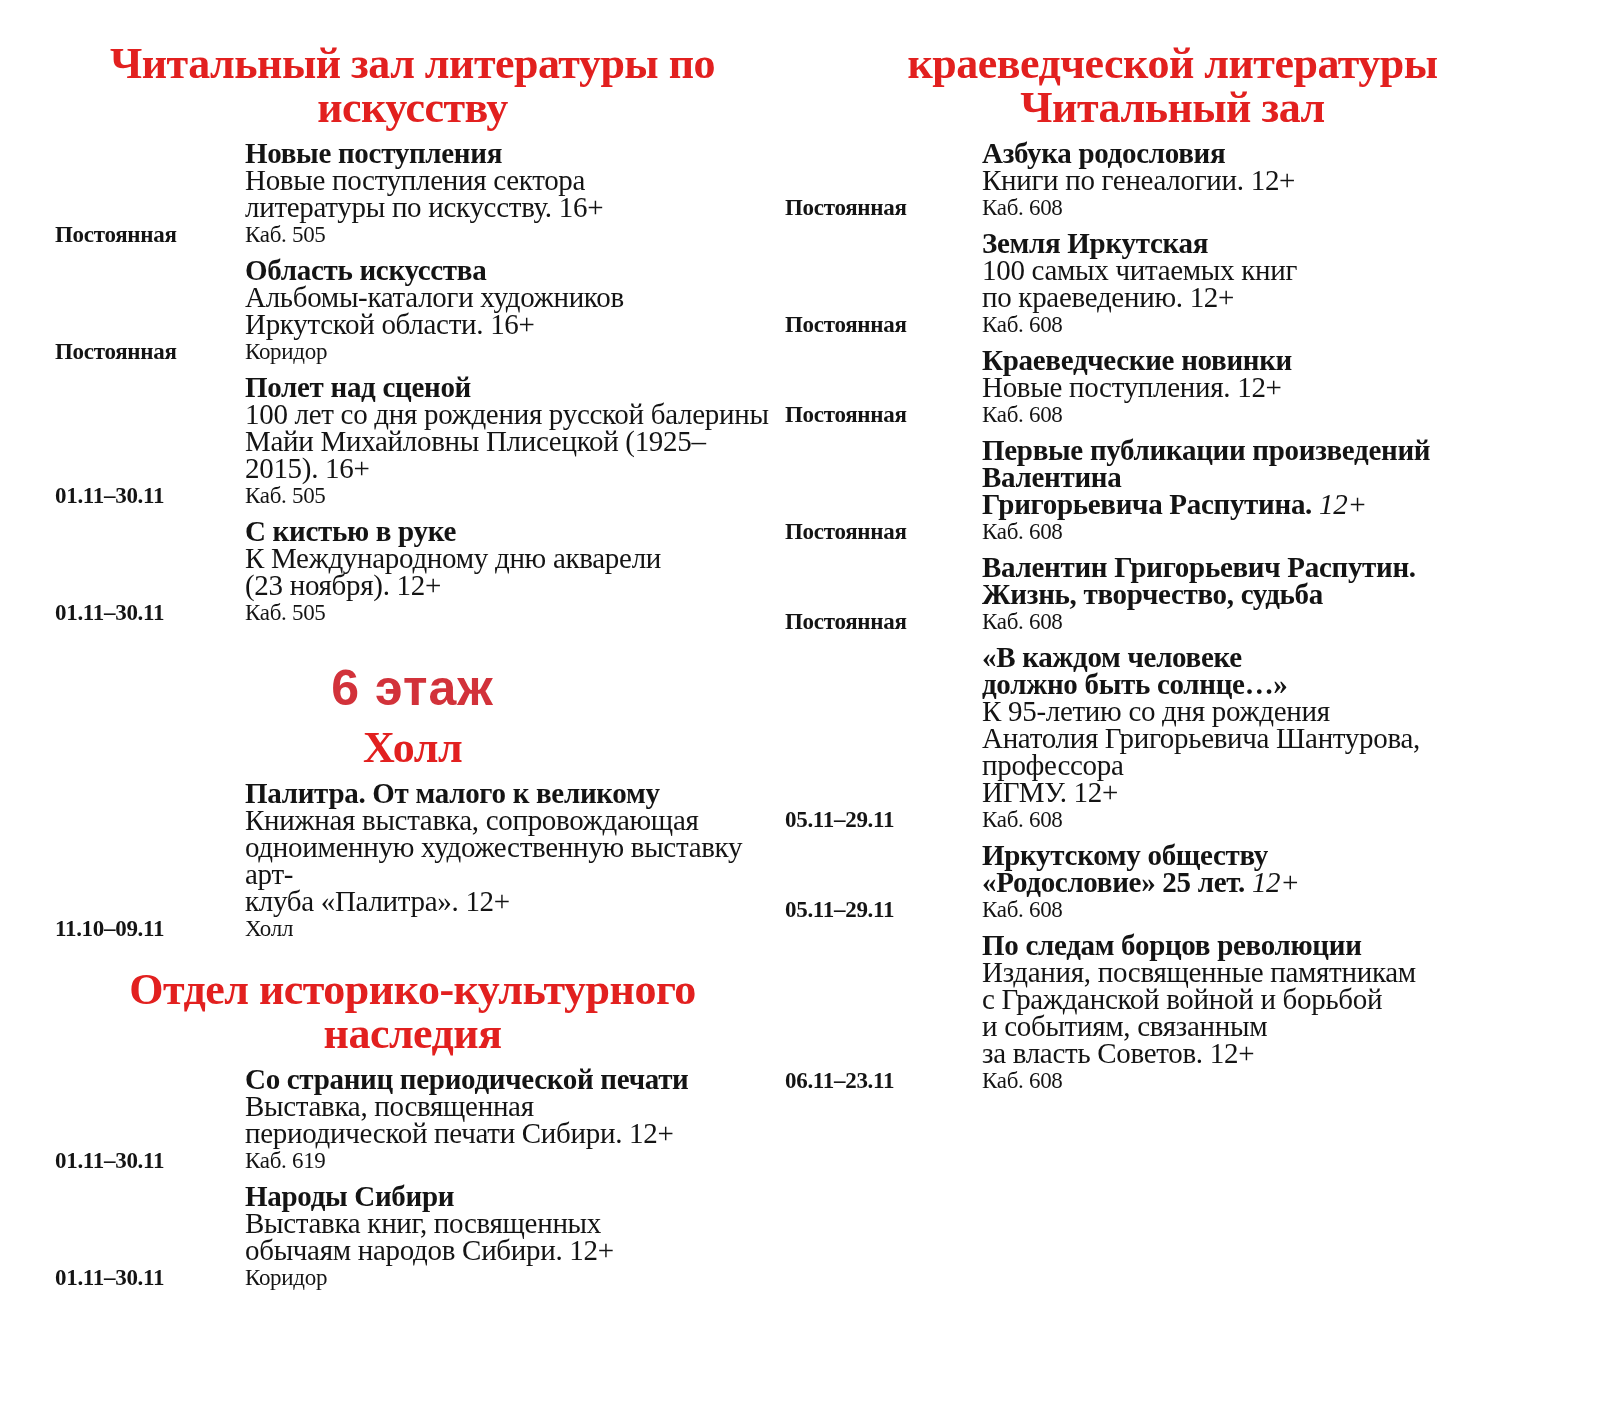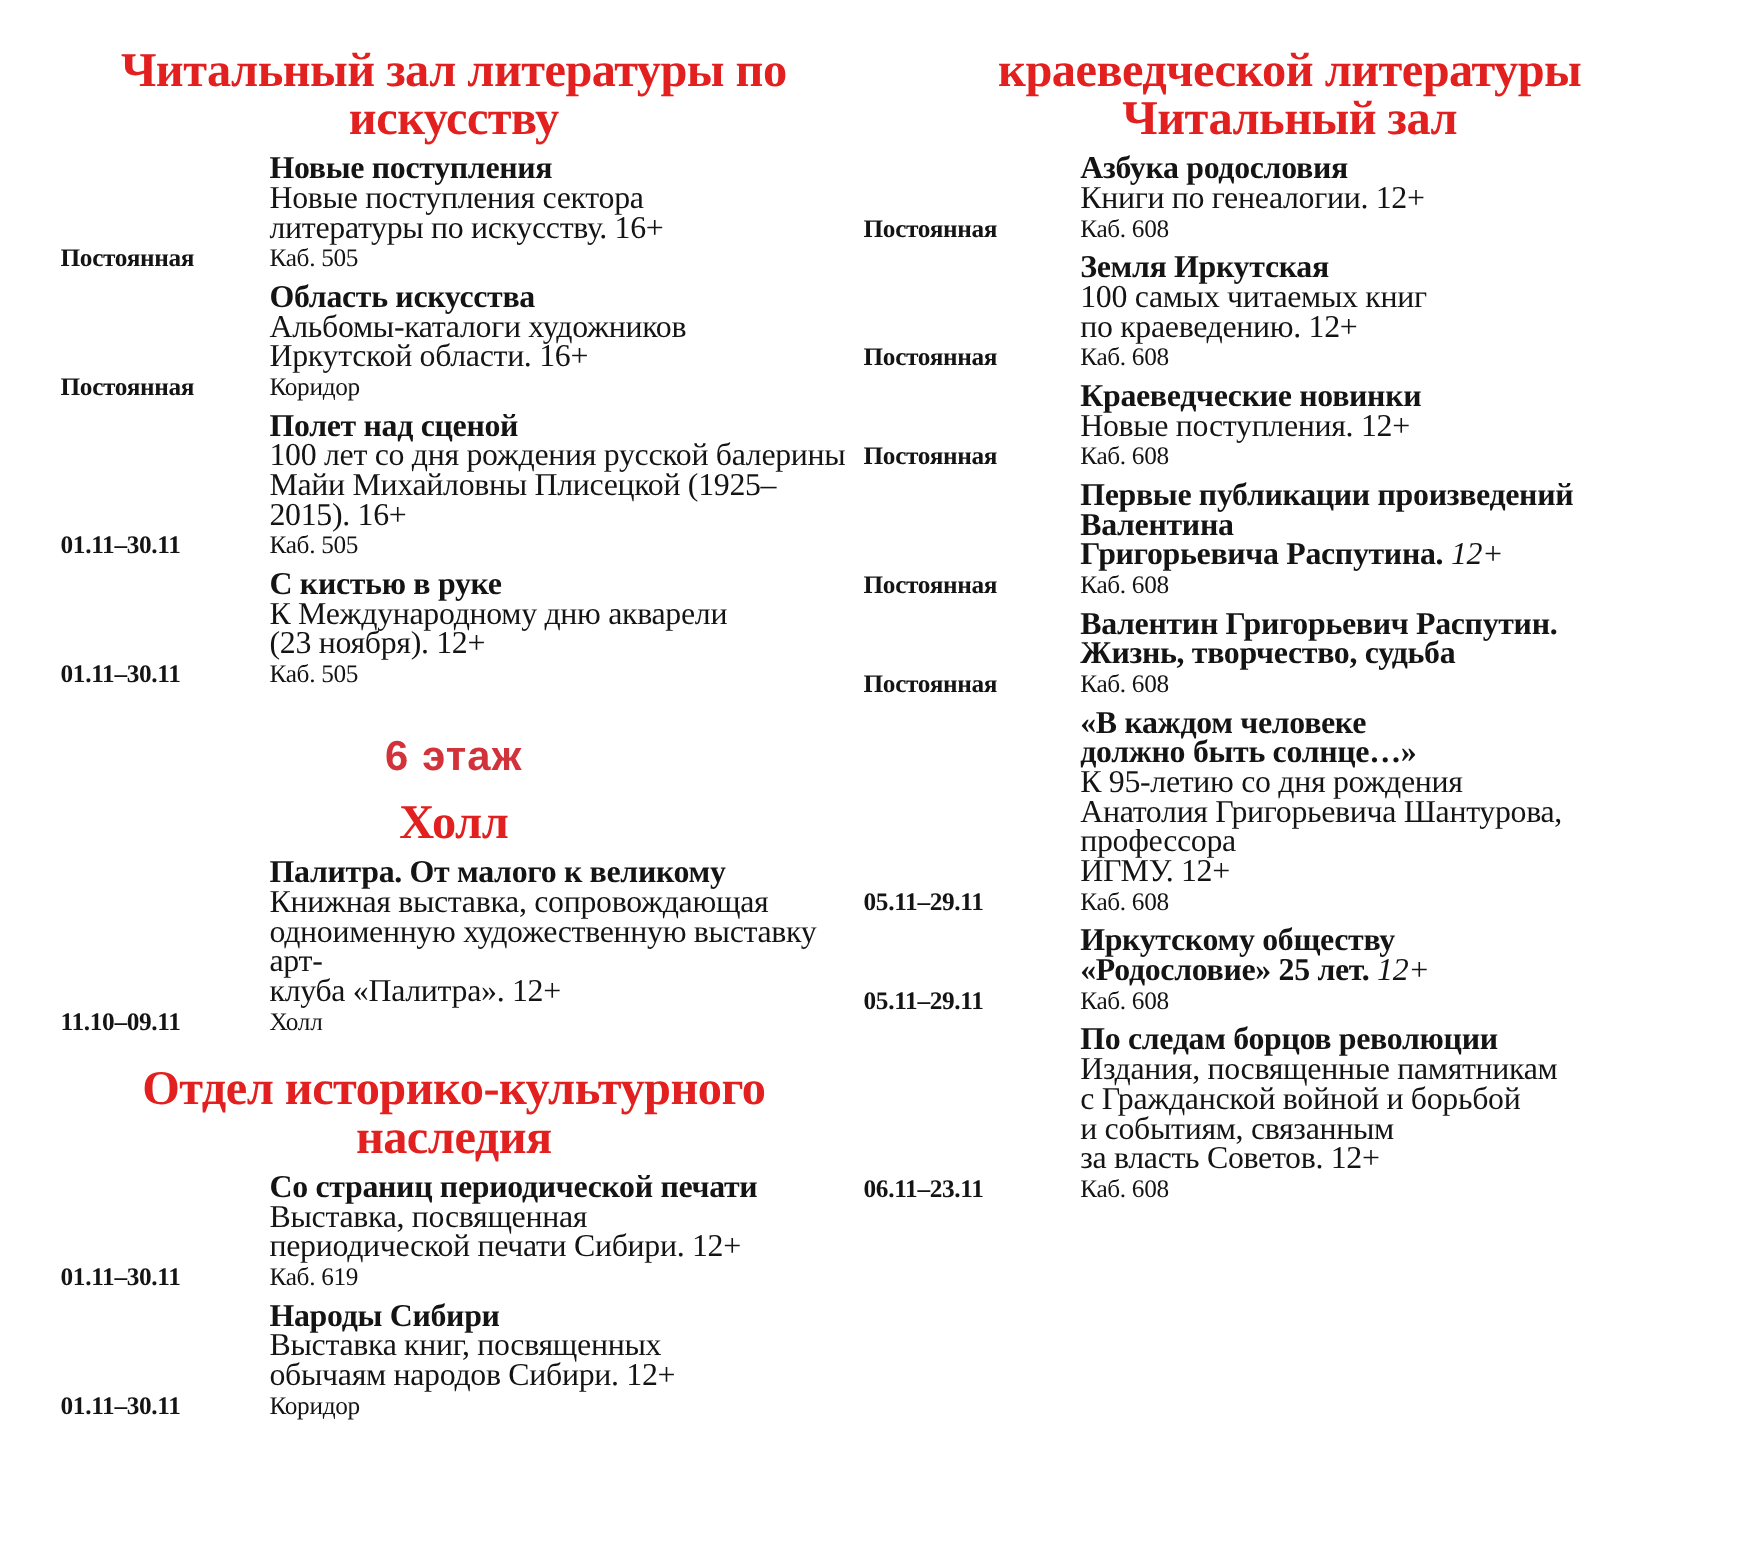--- a/index.html
+++ b/index.html
@@ -30,21 +30,21 @@
     color: #e2201f;
     text-align: center;
     letter-spacing: -0.5px;
   }
   .section { margin-bottom: 26px; }
   .section-heading-block { margin-bottom: 10px; }
 
   .floor-heading {
     font-family: "Liberation Sans", "DejaVu Sans", sans-serif;
     font-weight: bold;
-    font-size: 38px;
+    font-size: 50px;
     line-height: 56px;
     color: #d2323a;
     text-align: center;
     margin: 34px 0 10px 0;
     letter-spacing: 1px;
   }
 
   .event-item {
     display: flex;
     align-items: flex-end;

